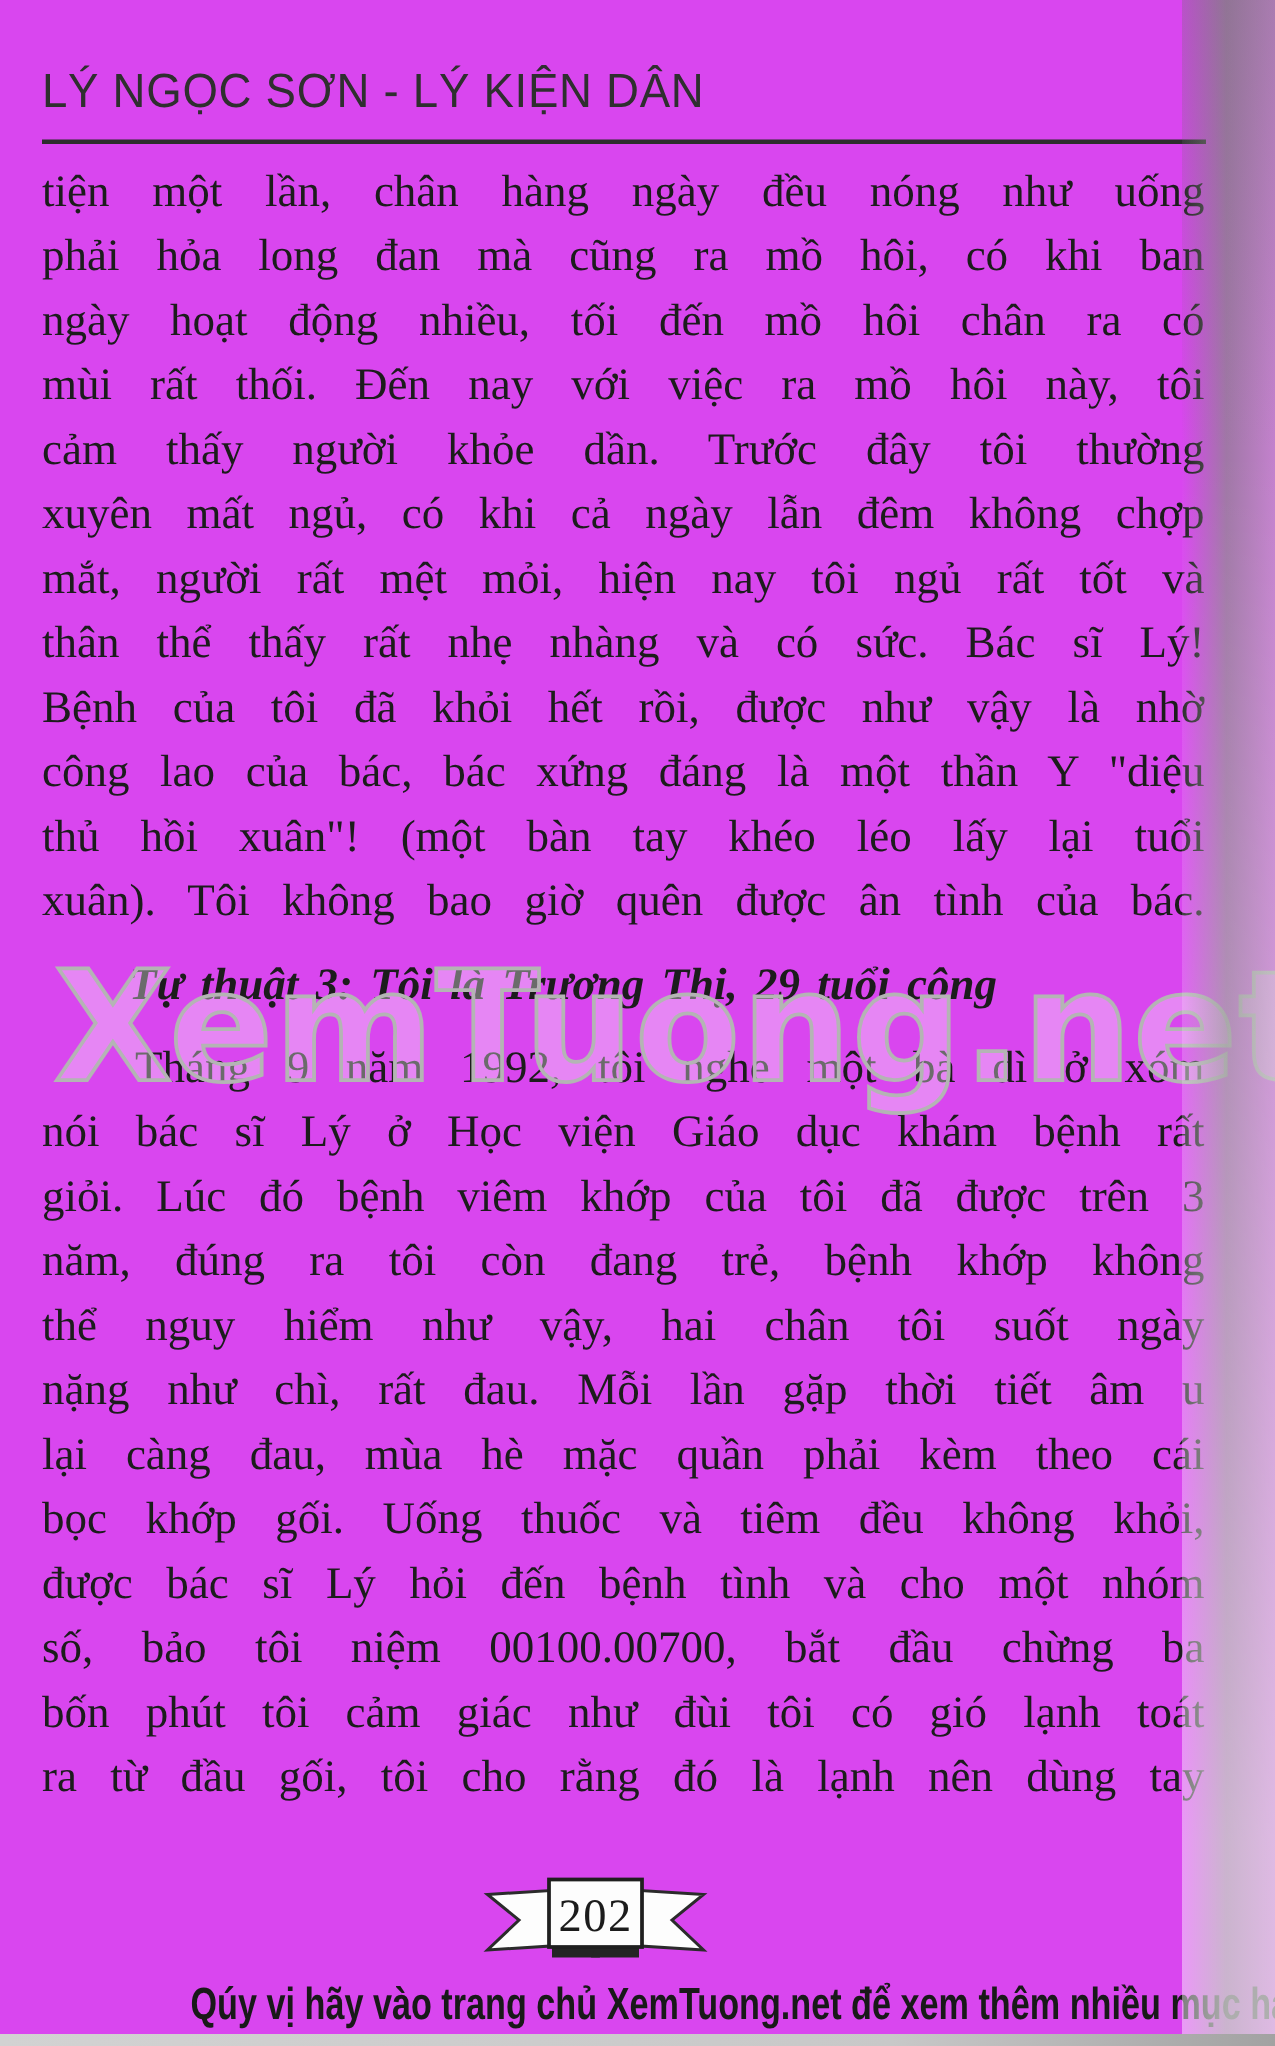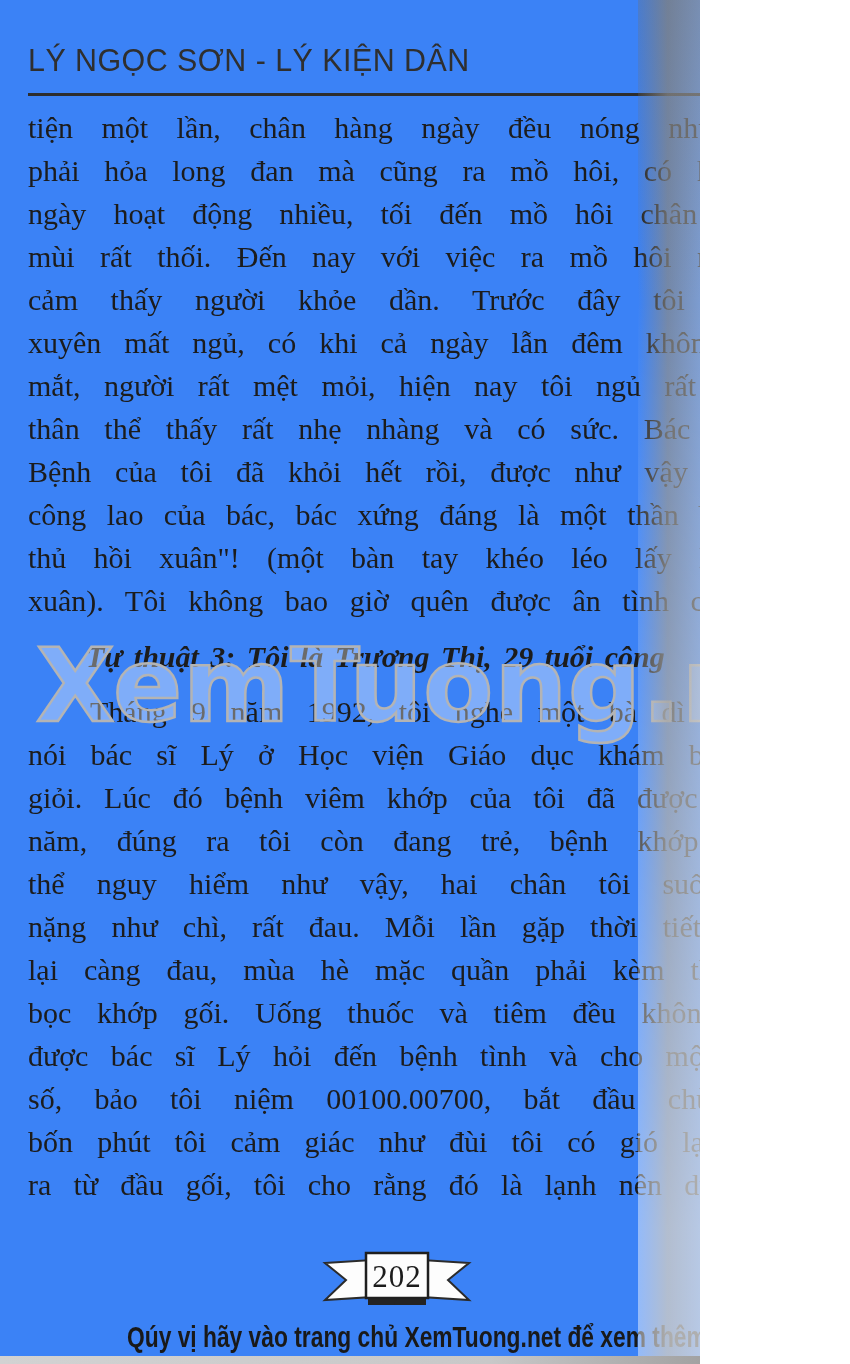--- a/index.html
+++ b/index.html
@@ -1,19 +1,19 @@
 <!DOCTYPE html>
 <html><head>
 <meta charset="utf-8">
 <style>
   html, body { margin: 0; padding: 0; }
   body { width: 850px; height: 1364px; background: #ffffff; font-family: "Liberation Serif", serif; }
   .page {
-    position: relative; width: 700px; height: 1364px;
-    background: #3b82f6; overflow: hidden; text-decoration: underline;
+    position: relative; width: 850px; height: 1364px;
+    background: #d946ef; overflow: hidden; text-decoration: underline;
   }
 
   
   .hdr {
     position: absolute; top: 42px; left: 28px; width: 776px;
     border-bottom: 3px solid #2d2d2d; padding-bottom: 14px;
   }
   .hdr-text {
     display: inline-block;
     font-family: "Liberation Sans", sans-serif;

